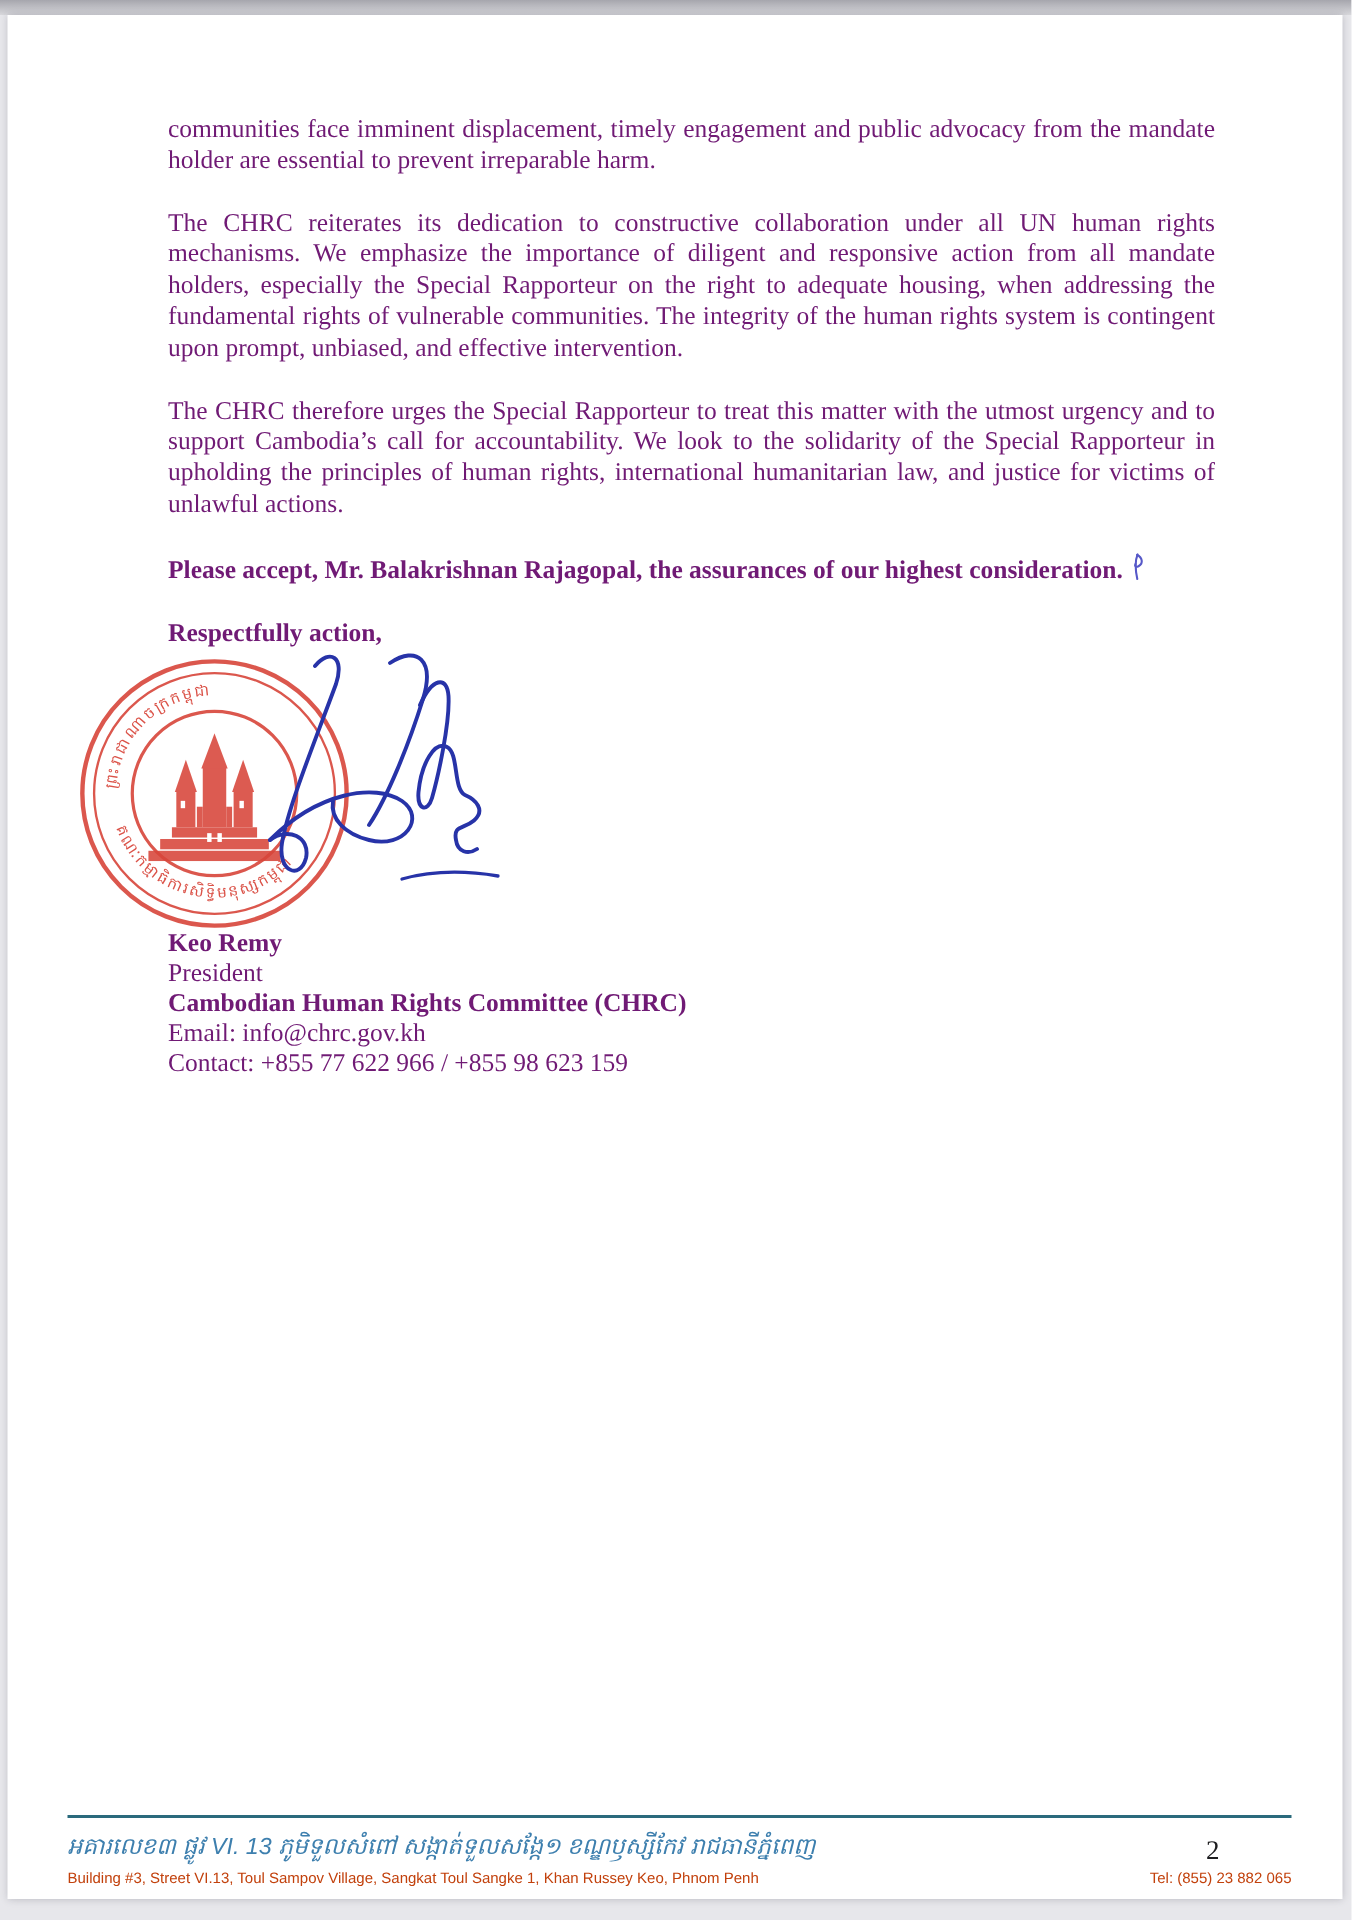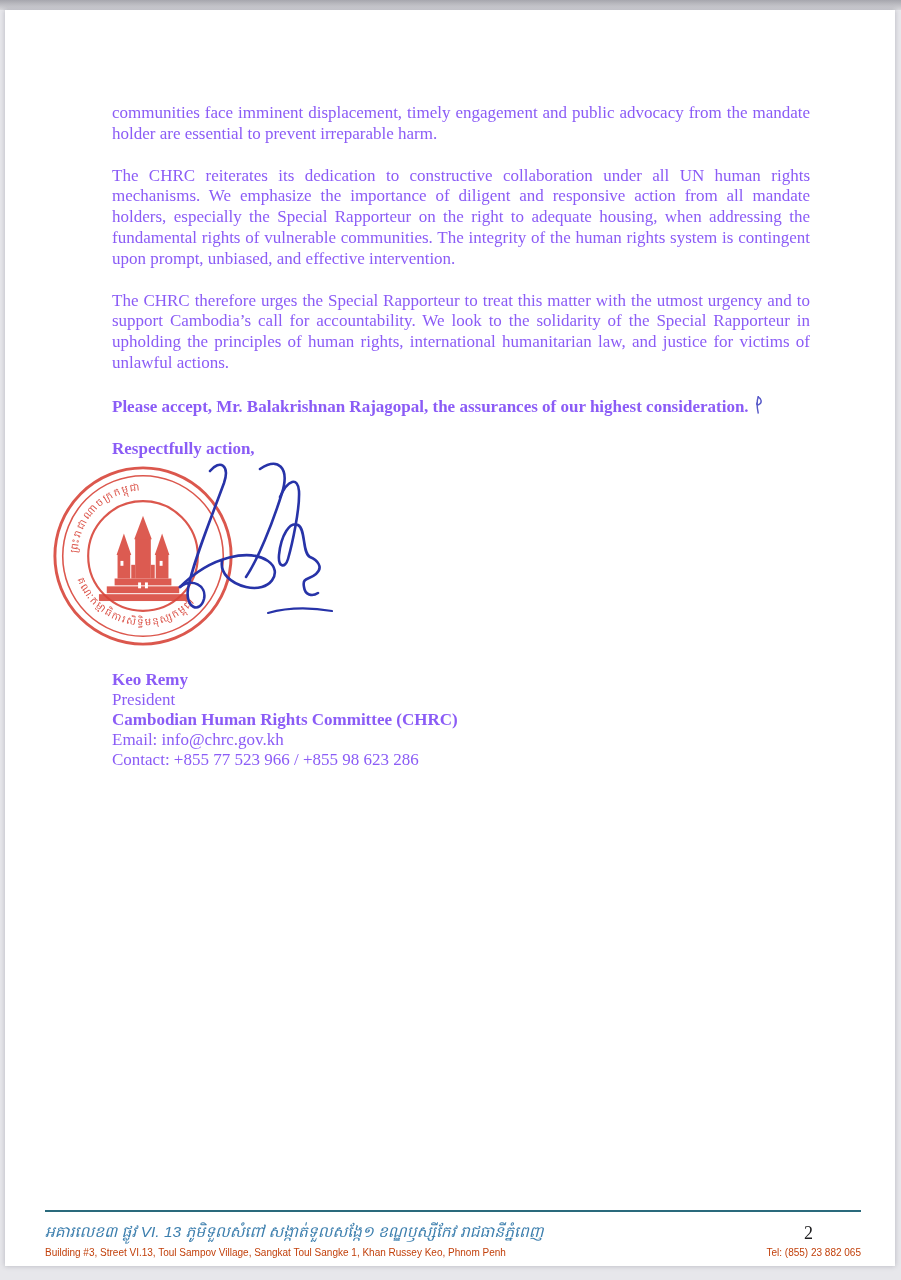--- a/index.html
+++ b/index.html
@@ -14,36 +14,36 @@
   .topbar {
     position: absolute; top: 0; left: 0; right: 0; height: 10px;
     background: linear-gradient(#a6a6ad, #d8d8dc);
   }
   .page {
     position: absolute; top: 10px; left: 5px; right: 6px; bottom: 14px;
     background: #ffffff;
     box-shadow: 0 0 5px rgba(40,40,60,0.25);
   }
   .content {
-    position: absolute; left: 107px; right: 85px; top: 93px;
-    color: #8b5cf6;
+    position: absolute; left: 107px; right: 85px; top: 66px;
+    color: #701a75;
     font-size: 17px;
     line-height: 20.8px;
   }
   p.para { margin: 0 0 21px 0; text-align: justify; }
   p.left  { text-align: left; font-weight: bold; }
   p.closing { margin-bottom: 0; }
   .salutation-line svg { vertical-align: -3px; margin-left: 4px; }
 
   .stamp-area { position: relative; height: 183px; margin-top: 4px; }
   .stamp-svg { position: absolute; left: -64px; top: 0; }
   .sig-svg   { position: absolute; left: 30px; top: -2px; }
   .stamp-ring-text { font-family: "DejaVu Sans", sans-serif; font-size: 10.5px; letter-spacing: 1.5px; fill: #d8453a; opacity: .92; }
 
-  .sig-block { font-size: 17px; line-height: 20px; margin-top: 24px; }
+  .sig-block { font-size: 17px; line-height: 20px; }
   .sig-block .row { margin: 0; }
   .bold { font-weight: bold; }
 
   .footer {
     position: absolute; left: 40px; right: 34px; bottom: 8px;
     font-family: "Liberation Sans", sans-serif;
   }
   .footer-rule { border: 0; border-top: 2px solid #2a6a7c; margin: 0 0 8px 0; }
   .footer-row1 {
     display: flex; justify-content: space-between; align-items: flex-end;
@@ -127,21 +127,21 @@
           <path d="M 126,152 C 144,147 166,146 190,150" stroke-width="2.2"></path>
         </g>
       </svg>
     </div>
 
     <div class="sig-block">
       <div class="row bold">Keo Remy</div>
       <div class="row">President</div>
       <div class="row bold">Cambodian Human Rights Committee (CHRC)</div>
       <div class="row">Email: info@chrc.gov.kh</div>
-      <div class="row">Contact: +855 77 523 966 / +855 98 623 286</div>
+      <div class="row">Contact: +855 77 622 966 / +855 98 623 159</div>
     </div>
   </div>
 
   <div class="footer">
     <hr class="footer-rule">
     <div class="footer-row1">
       <span class="footer-khmer">អគារលេខ៣ ផ្លូវ VI. 13 ភូមិទួលសំពៅ សង្កាត់ទួលសង្កែ១ ខណ្ឌឫស្សីកែវ រាជធានីភ្នំពេញ</span>
       <span class="footer-pagenum">2</span>
     </div>
     <div class="footer-row2">

